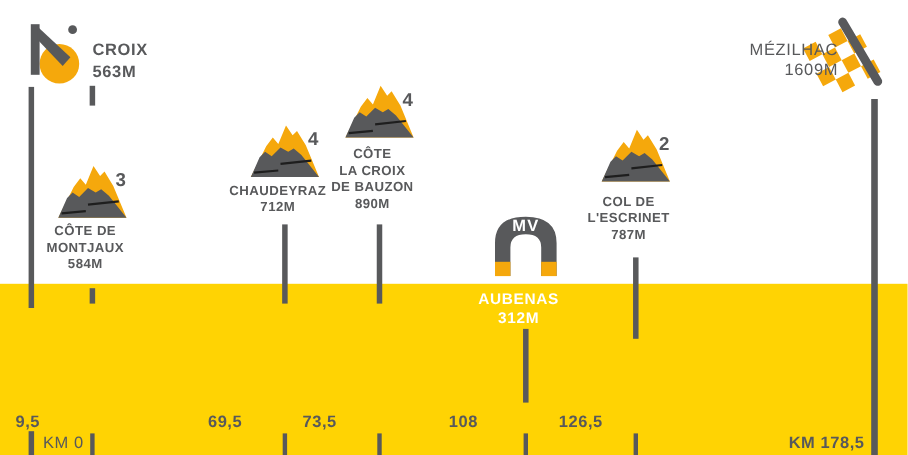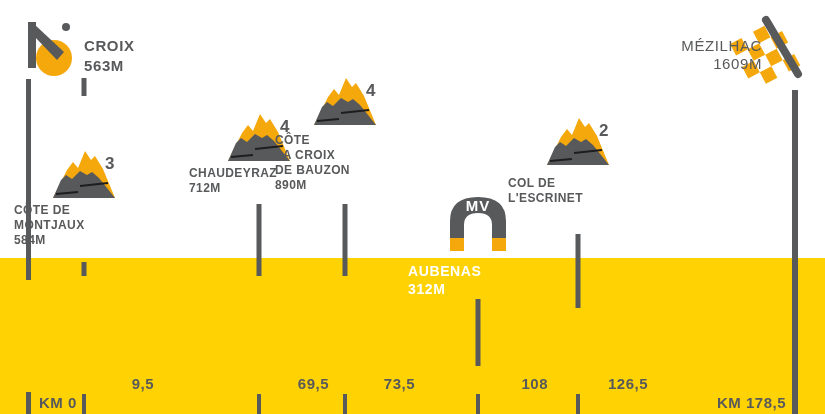--- a/index.html
+++ b/index.html
@@ -14,54 +14,54 @@
   .band{position:absolute;left:0;top:258px;width:825px;height:156px;background:var(--yellow);}
   
   .wp{position:absolute;top:0;height:414px;width:140px;left:calc(var(--cx)*1px - 70px);}
   .wp .icon{position:absolute;left:50%;transform:translateX(-50%);top:calc(var(--icon-top)*1px);}
   .wp .cat{
     position:absolute;left:calc(50% + 21px);top:calc(var(--icon-top)*1px + 10px);
     font-weight:bold;font-size:17px;color:var(--dark);
   }
   .wp .lbl{
     position:absolute;left:0;right:13px;top:calc(var(--lbl-top)*1px);
-    text-align:left;font-weight:bold;font-size:12px;line-height:15px;
+    text-align:center;font-weight:bold;font-size:12px;line-height:15px;
     color:var(--dark);letter-spacing:.4px;
   }
   .wp .lbl.on-yellow{color:var(--white);font-size:14px;line-height:18px;letter-spacing:.6px;}
   .wp .post{
     position:absolute;left:50%;transform:translateX(-50%);width:5px;
     top:calc(var(--post-top)*1px);height:calc(var(--post-h)*1px);background:var(--dark);
   }
   .wp .pre-post{
     position:absolute;left:50%;transform:translateX(-50%);width:5px;
     top:78px;height:18px;background:var(--dark);
   }
   .wp .num{
-    position:absolute;left:0;right:0;top:375px;text-align:right;
+    position:absolute;left:0;right:0;top:375px;text-align:left;
     font-weight:bold;font-size:15px;color:var(--dark);letter-spacing:.5px;
   }
   .wp .tick{
     position:absolute;left:50%;transform:translateX(-50%);width:4px;
     top:394px;height:20px;background:var(--dark);
   }
   .mv{
     position:absolute;left:0;right:0;top:calc(var(--icon-top)*1px + 4px);
     text-align:center;color:var(--white);font-weight:bold;font-size:15px;letter-spacing:1px;
   }
   
   .start-icon{position:absolute;left:24px;top:20px;}
   .start-name{
     position:absolute;left:84px;top:36px;font-weight:bold;font-size:15px;line-height:20px;
     color:var(--dark);letter-spacing:.6px;
   }
   .start-post{position:absolute;left:26px;top:79px;width:5px;height:201px;background:var(--dark);}
   .km0-tick{position:absolute;left:26px;top:392px;width:5px;height:22px;background:var(--dark);}
   .km0{
-    position:absolute;left:39px;top:394px;font-weight:bold;font-size:15px;color:var(--dark);letter-spacing:.5px;
+    position:absolute;left:39px;top:394px;font-weight:normal;font-size:15px;color:var(--dark);letter-spacing:.5px;
   }
   
   .finish-icon{position:absolute;left:724px;top:14px;}
   .finish-name{
     position:absolute;right:63px;top:37px;text-align:right;font-weight:normal;font-size:15px;
     line-height:18px;color:var(--dark);letter-spacing:.6px;
   }
   .finish-post{position:absolute;left:792px;top:90px;width:6px;height:324px;background:var(--dark);}
   .kmend{
     position:absolute;right:39px;top:394px;font-weight:bold;font-size:15px;color:var(--dark);letter-spacing:.5px;text-align:right;
@@ -163,20 +163,21 @@
     <svg class="icon" width="64" height="55" viewBox="0 0 64 55">
       <polygon points="1,54 15,26 21,18 26,24 33,7 39,16 43,12 51,25 63,54" style="fill:var(--orange)"></polygon>
       <polygon points="1,54 9,36 14,31 20,35 28,27 35,31 40,28 47,34 63,54" style="fill:var(--dark)"></polygon>
       <path d="M28,42 L56,39" style="stroke:var(--ink);stroke-width:2;fill:none"></path>
       <path d="M4,50 L26,48" style="stroke:var(--ink);stroke-width:2;fill:none"></path>
     </svg>
     <div class="cat">2</div>
     <div class="lbl">
       <div>COL DE</div>
       <div>L'ESCRINET</div>
+      <div>787M</div>
     </div>
     <div class="post"></div>
     <div class="num">126,5</div>
     <div class="tick"></div>
   </div>
 
   <svg class="finish-icon" width="86" height="82" viewBox="0 0 86 82">
     <g transform="translate(6,30) rotate(-28)">
       <rect x="0" y="0" width="13" height="13" style="fill:var(--orange)"></rect>
       <rect x="26" y="0" width="13" height="13" style="fill:var(--orange)"></rect>

